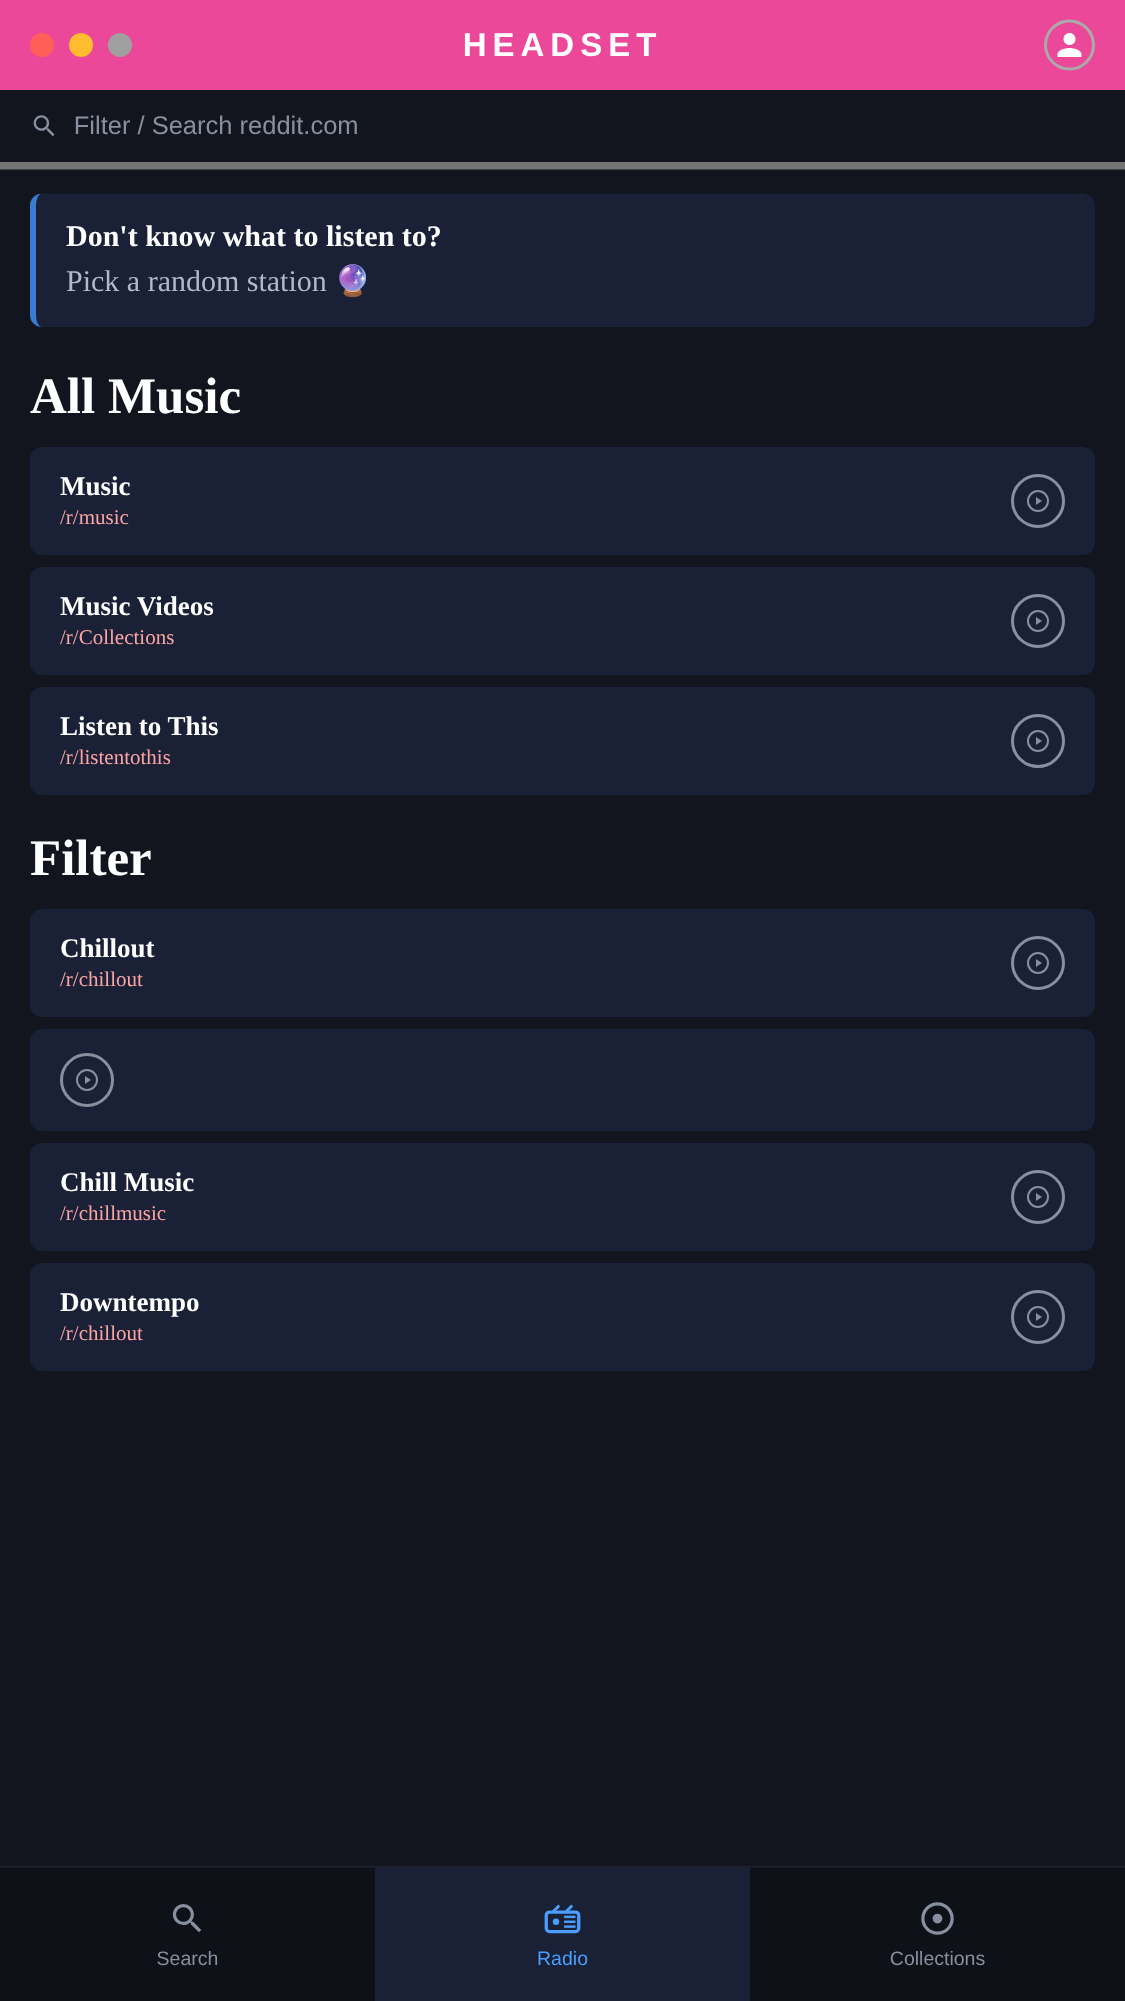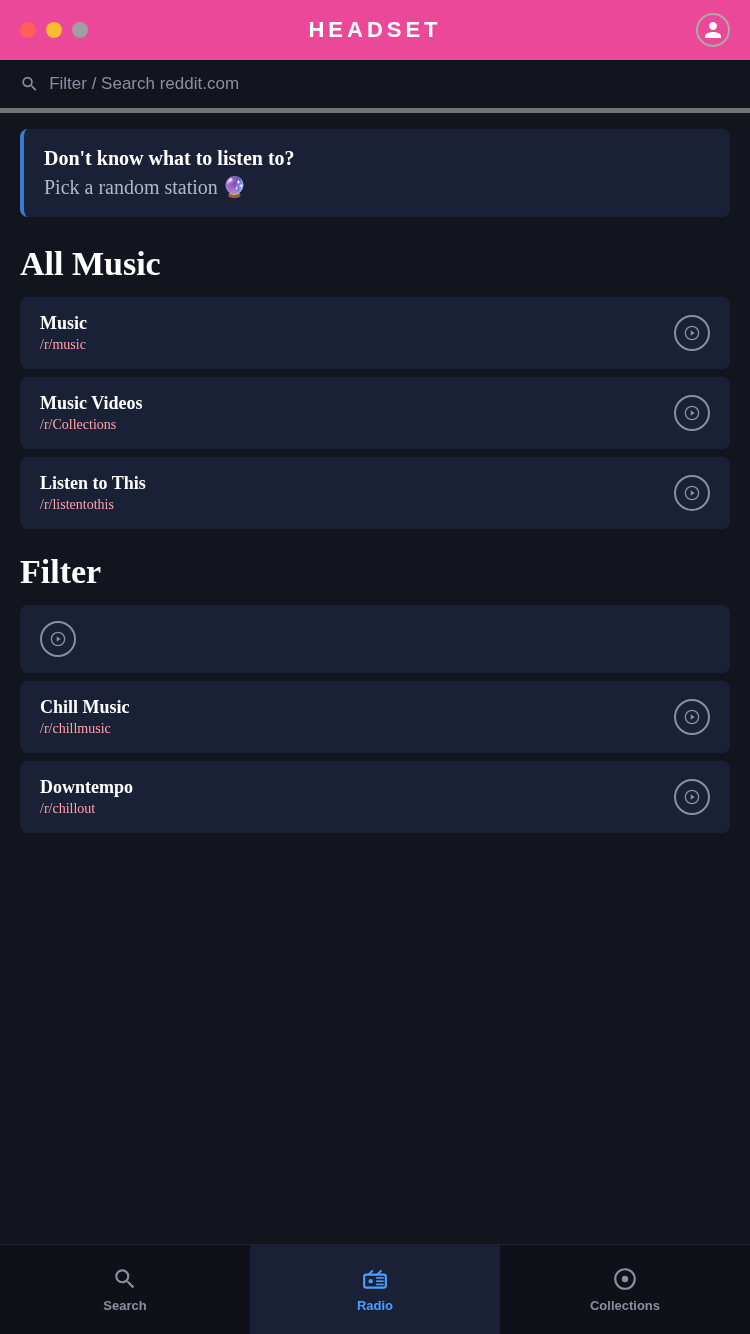--- a/index.html
+++ b/index.html
@@ -168,21 +168,21 @@
       cursor: pointer;
       color: #8890a0;
     }
     .nav-item.active {
       background: #1a2035;
       color: #4a9eff;
       justify-content: center;
     }
     .nav-label {
       font-size: 13px;
-      font-weight: 700;
+      font-weight: 400;
     }
     .nav-item.active .nav-label { color: #4a9eff; }
   </style>
 </head>
 <body>
 
 <div class="title-bar">
   <div class="window-controls">
     <div class="dot dot-red"></div>
     <div class="dot dot-yellow"></div>
@@ -246,20 +246,32 @@
     <div class="play-btn">
       <svg viewBox="0 0 24 24" fill="#8890a0">
           <circle cx="12" cy="12" r="10" fill="none" stroke="#8890a0" stroke-width="2"></circle>
           <polygon points="10,8 16,12 10,16" fill="#8890a0"></polygon>
         </svg>
     </div>
   </div>
 
   <div class="section-heading" style="margin-top:24px;">Filter</div>
 
+  <div class="station-item">
+    <div class="station-info">
+      <div class="station-name">Chillout</div>
+      <div class="station-sub">/r/chillout</div>
+    </div>
+    <div class="play-btn">
+      <svg viewBox="0 0 24 24" fill="#8890a0">
+          <circle cx="12" cy="12" r="10" fill="none" stroke="#8890a0" stroke-width="2"></circle>
+          <polygon points="10,8 16,12 10,16" fill="#8890a0"></polygon>
+        </svg>
+    </div>
+  </div>
 
   <div class="station-item">
     <div class="play-btn">
       <svg viewBox="0 0 24 24" fill="#8890a0">
           <circle cx="12" cy="12" r="10" fill="none" stroke="#8890a0" stroke-width="2"></circle>
           <polygon points="10,8 16,12 10,16" fill="#8890a0"></polygon>
         </svg>
     </div>
   </div>
 

